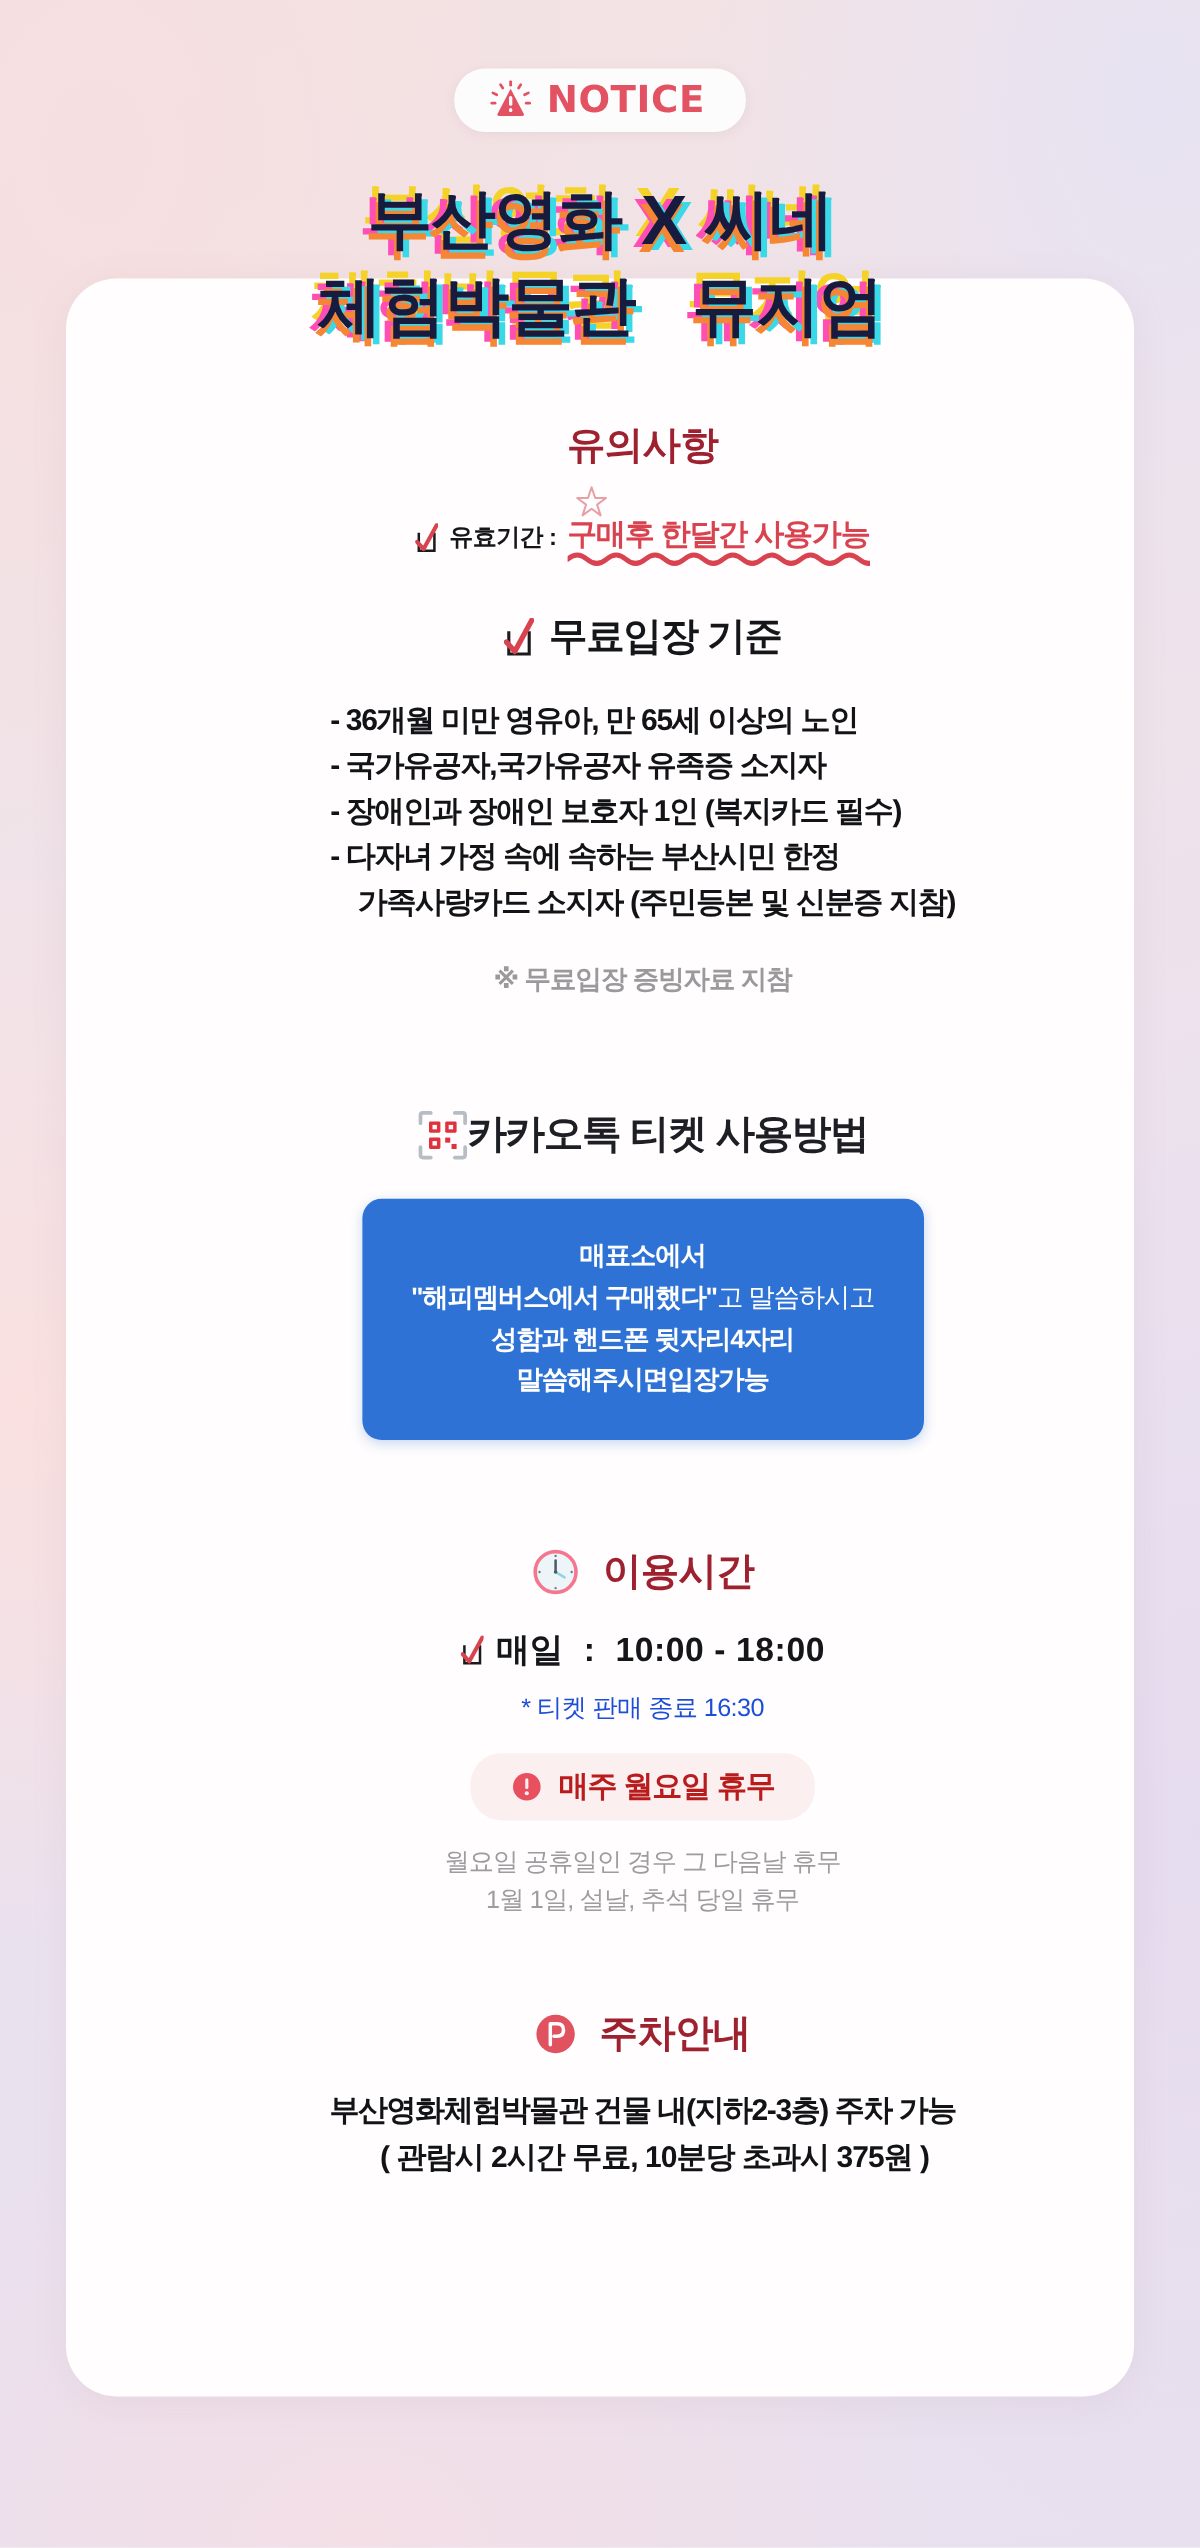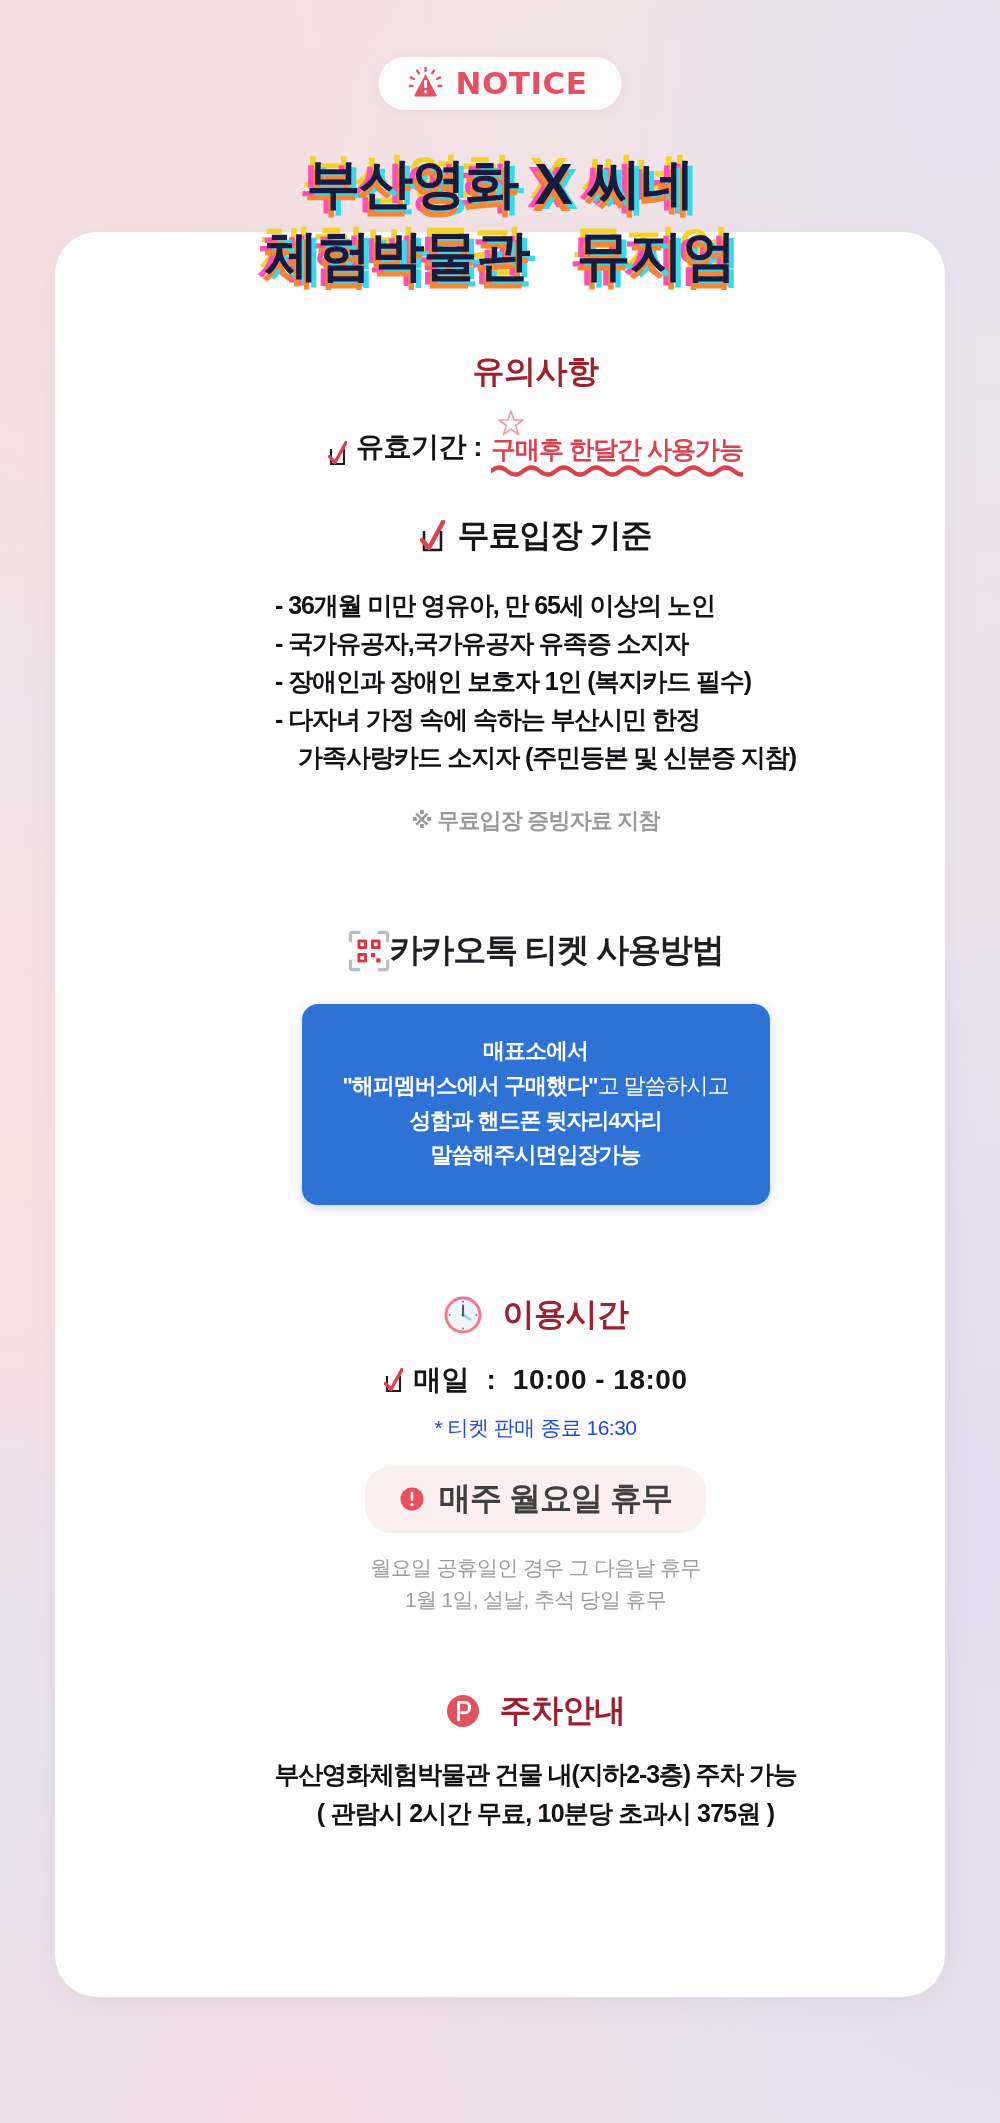--- a/index.html
+++ b/index.html
@@ -70,21 +70,21 @@
   .sec-title-dark{
     font-size:32px;font-weight:bold;color:#15161a;letter-spacing:-1px;
     font-family:"Liberation Sans",sans-serif;
   }
 
   
   .s-notice{padding-top:118px;}
   .valid-row{
     margin-top:34px;display:flex;align-items:flex-end;justify-content:center;gap:9px;
   }
-  .valid-label{font-size:28px;font-weight:600;color:#15161a;letter-spacing:-.5px;}
+  .valid-label{font-size:20px;font-weight:600;color:#15161a;letter-spacing:-.5px;}
   .valid-hl{position:relative;display:inline-block;}
   .valid-hl .v-txt{
     font-size:25px;font-weight:bold;color:#d9434f;letter-spacing:-1px;
   }
   .squiggle{position:absolute;left:0;bottom:-11px;width:100%;height:13px;}
   .star-acc{position:absolute;left:6px;top:-24px;width:28px;height:28px;}
   .check-ico{width:19px;height:25px;display:block;}
 
   
   .s-free{margin-top:48px;}
@@ -129,21 +129,21 @@
   .time-main .sep{padding:0 6px;font-weight:600;}
   .time-main .hours{font-family:"Liberation Sans",sans-serif;letter-spacing:.5px;}
   .time-sub{
     margin-top:15px;font-size:21px;color:#1d4ed8;letter-spacing:-.5px;font-weight:500;
   }
   .closed-badge{
     margin:24px auto 0;display:inline-flex;align-items:center;gap:14px;
     background:#fceff0;border-radius:26px;padding:11px 34px 12px;
   }
   .closed-badge .c-txt{
-    font-size:32px;font-weight:bold;color:#404040;letter-spacing:-1px;
+    font-size:25px;font-weight:bold;color:#b91c1c;letter-spacing:-1px;
   }
   .excl-ico{width:26px;height:26px;display:block;}
   .closed-sub{
     margin-top:19px;font-size:21px;color:#9d9da0;line-height:1.5;
     letter-spacing:-.7px;font-weight:500;
   }
 
   
   .s-park{margin-top:74px;}
   .park-head{display:flex;align-items:center;justify-content:center;gap:20px;}

